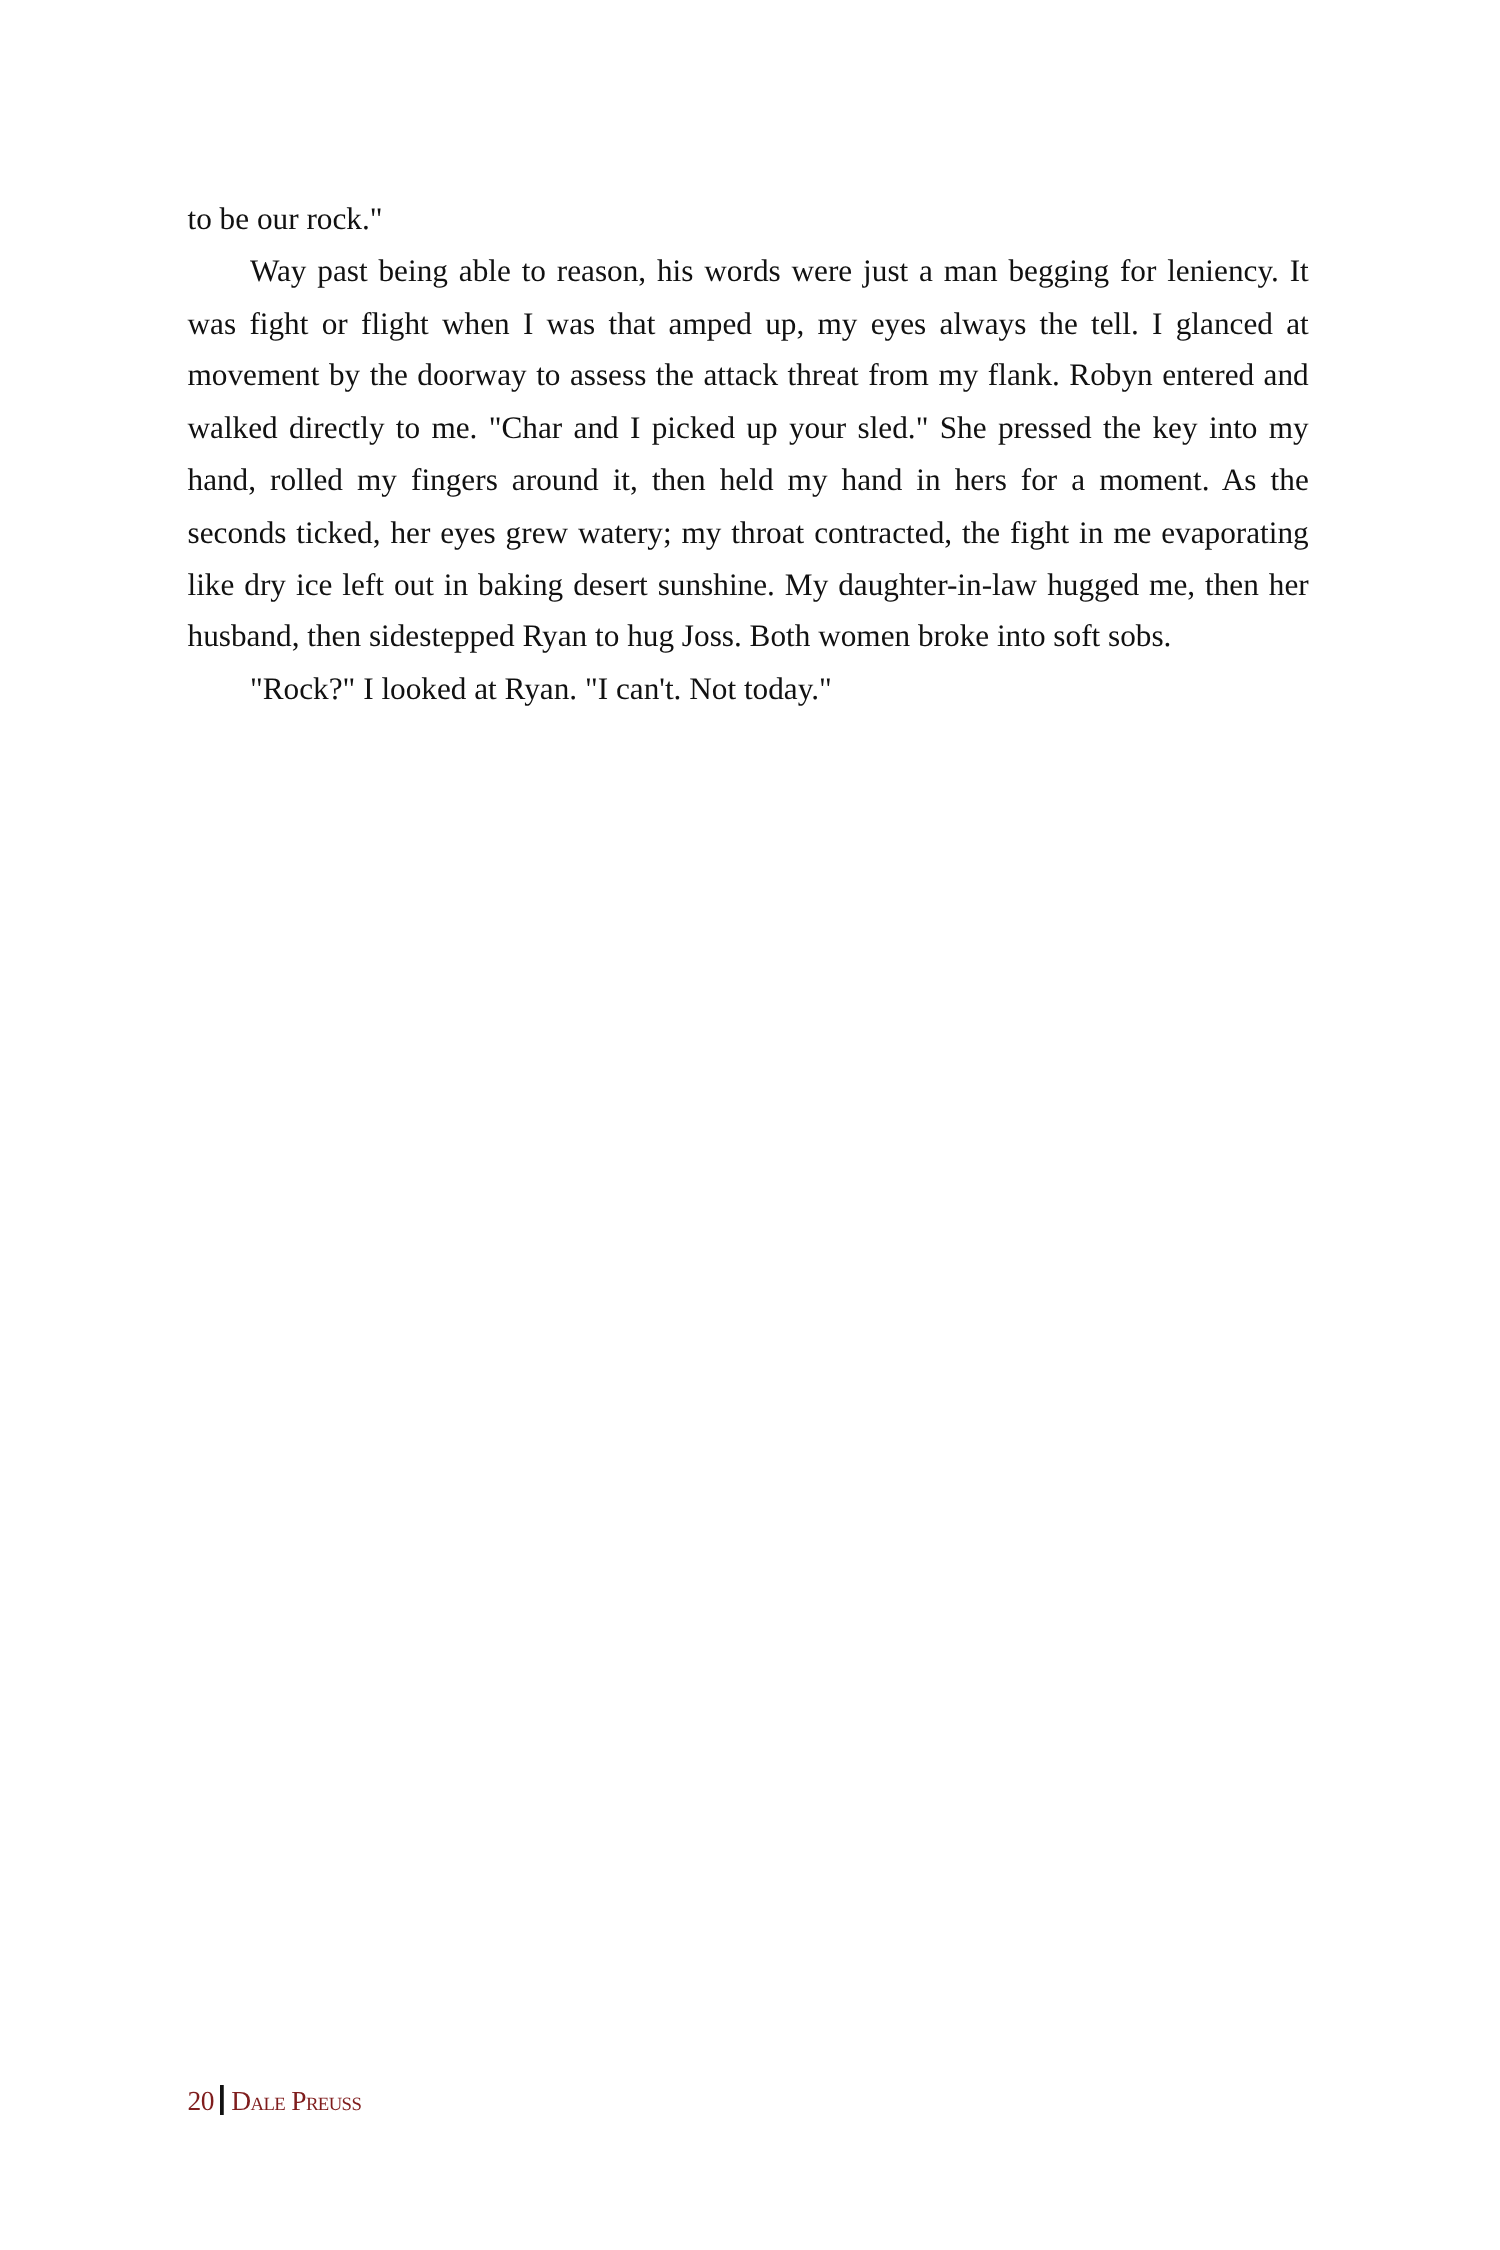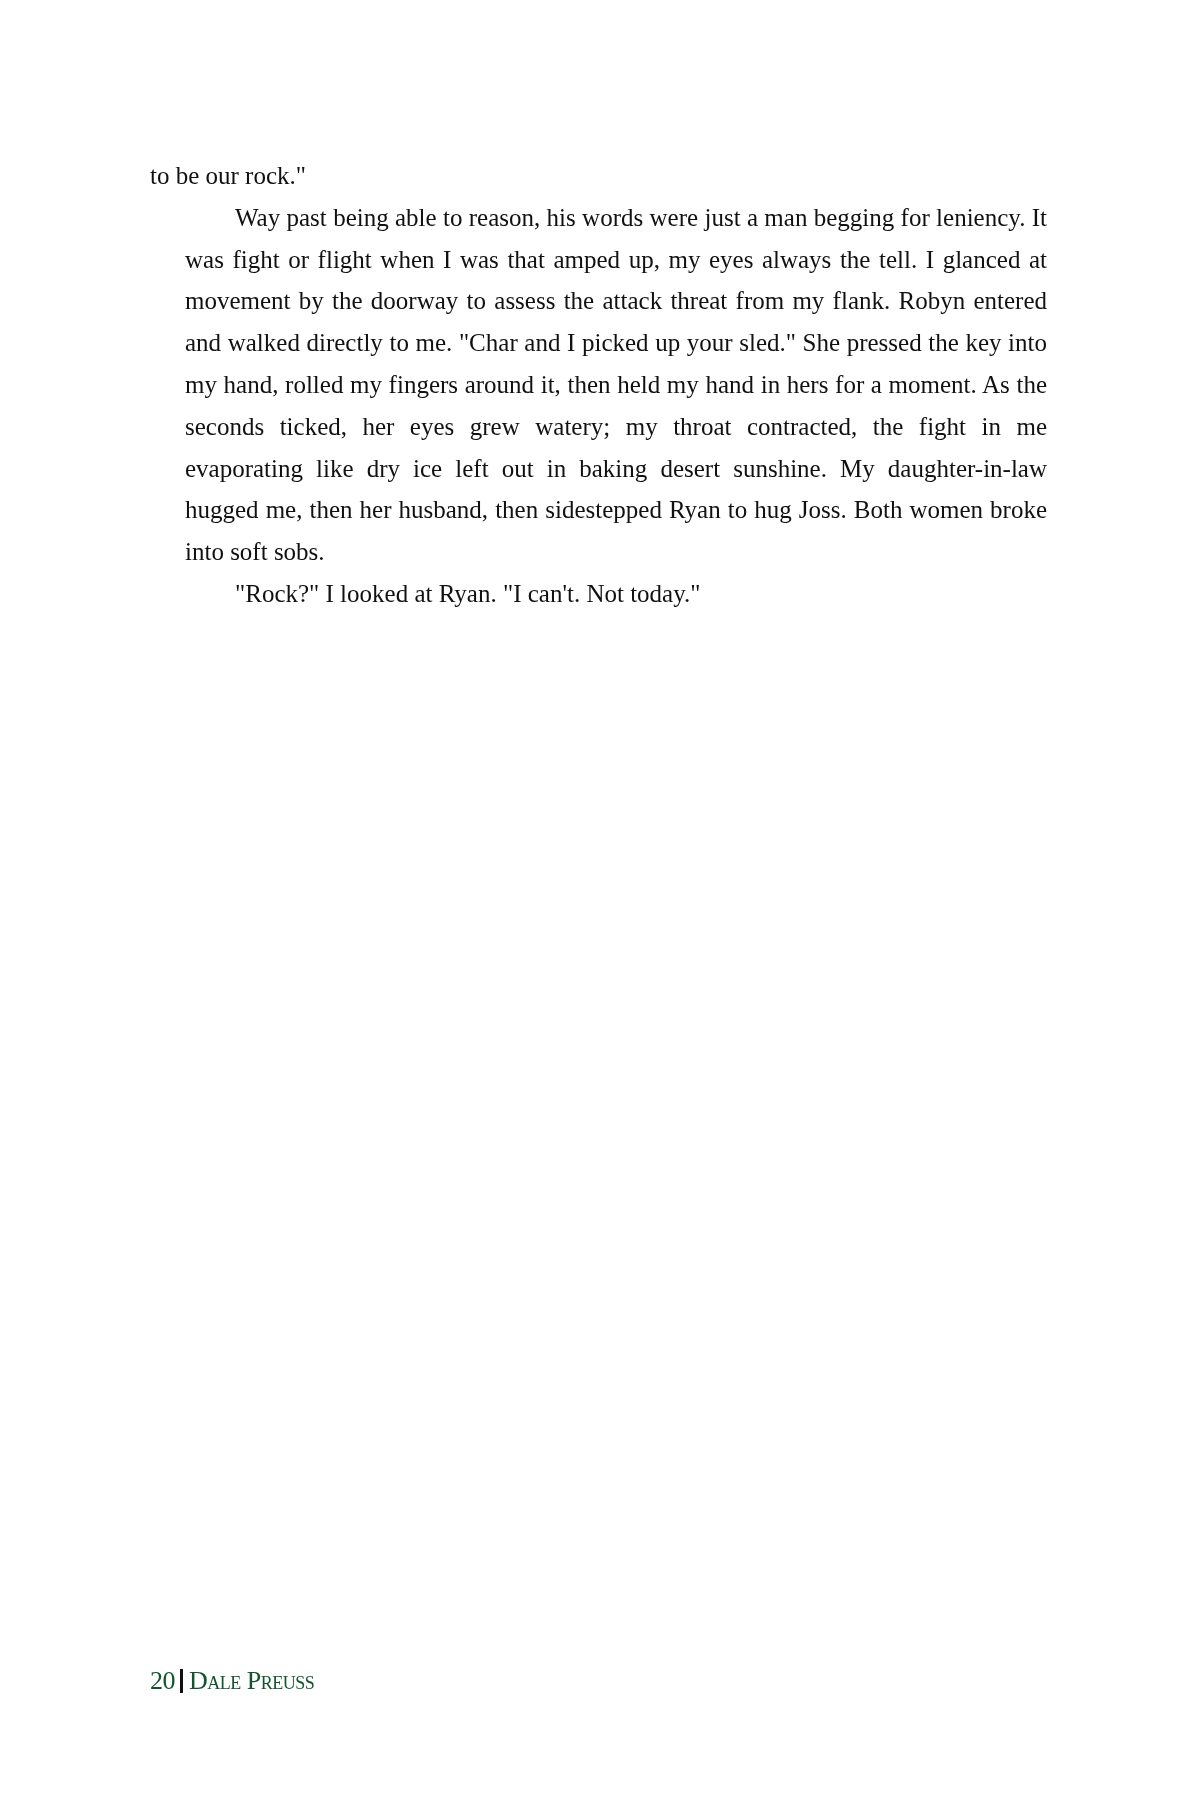--- a/index.html
+++ b/index.html
@@ -30,33 +30,32 @@
       line-height: 41.8px;
       color: #111111;
     }
     .body-text p {
       margin: 0;
       text-align: justify;
       text-justify: inter-word;
     }
     .body-text p.indent {
       text-indent: 50px;
-      margin-left: 35px;
     }
     .body-text p.last-left {
       text-align-last: left;
     }
     .footer {
       position: absolute;
       left: 150px;
       top: 1666px;
       font-family: "Liberation Serif", "DejaVu Serif", serif;
-      font-size: 26px;
+      font-size: 22px;
       line-height: 30px;
-      color: #14532d;
+      color: #7f1d1d;
       white-space: nowrap;
       letter-spacing: -0.5px;
     }
     .footer .sep {
       display: inline-block;
       width: 3px;
       height: 24px;
       background: #111111;
       margin: 0 6px 0 5px;
       vertical-align: -4px;

